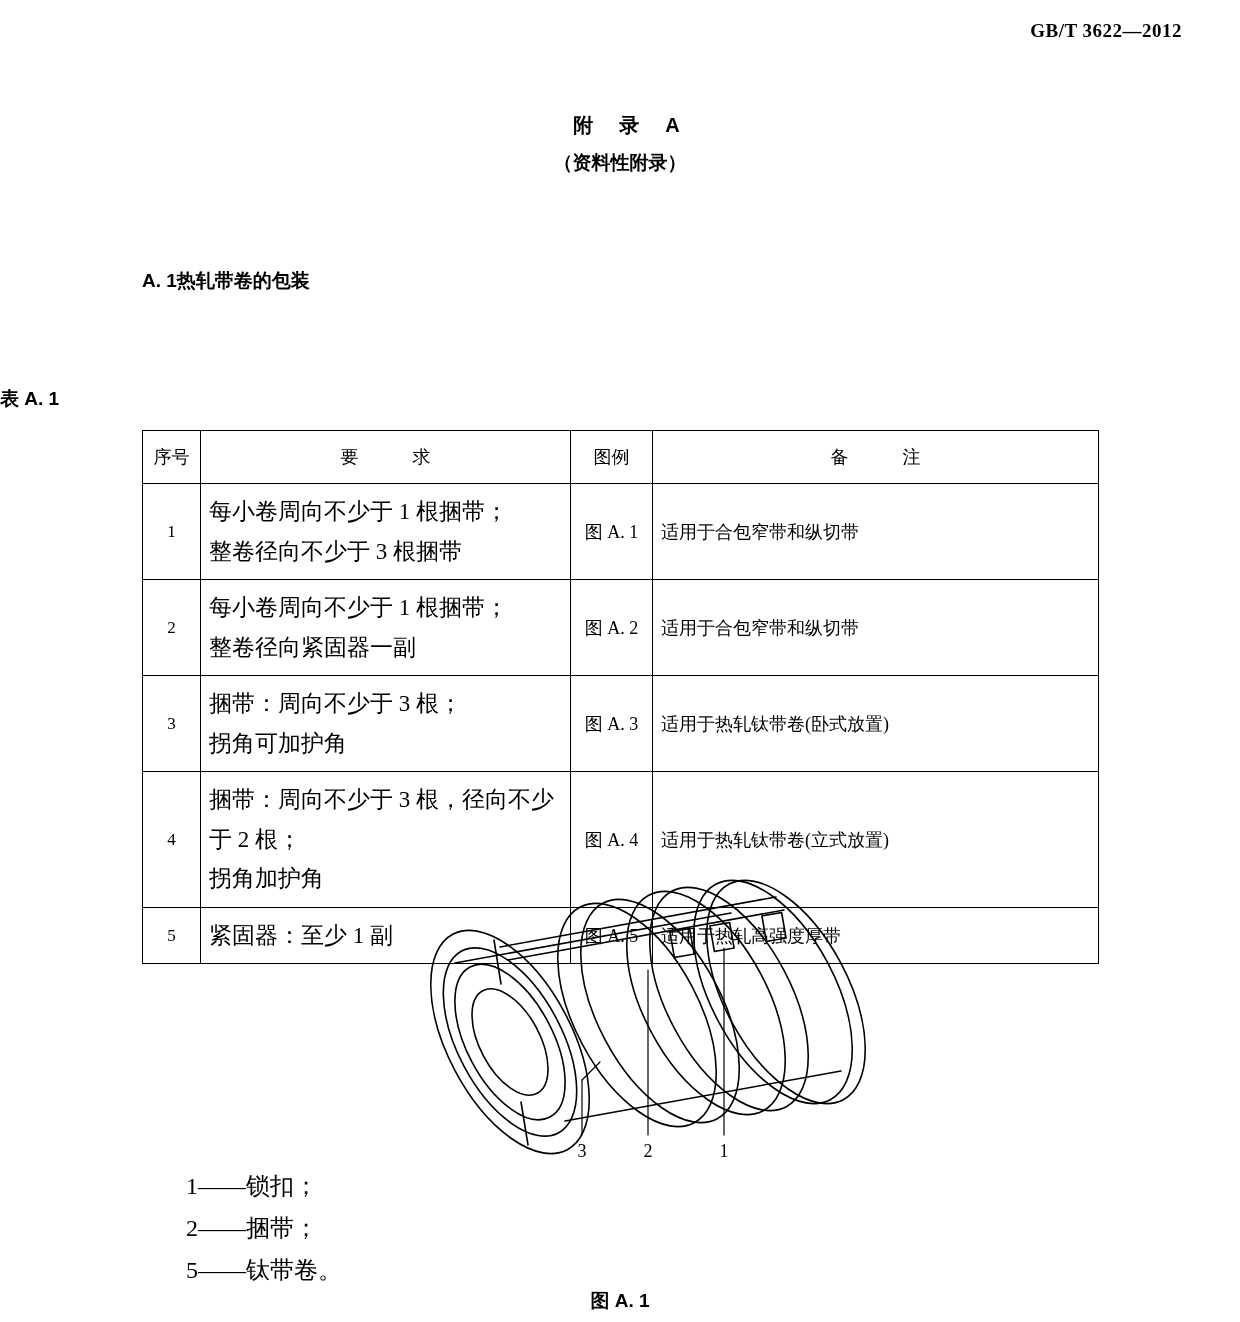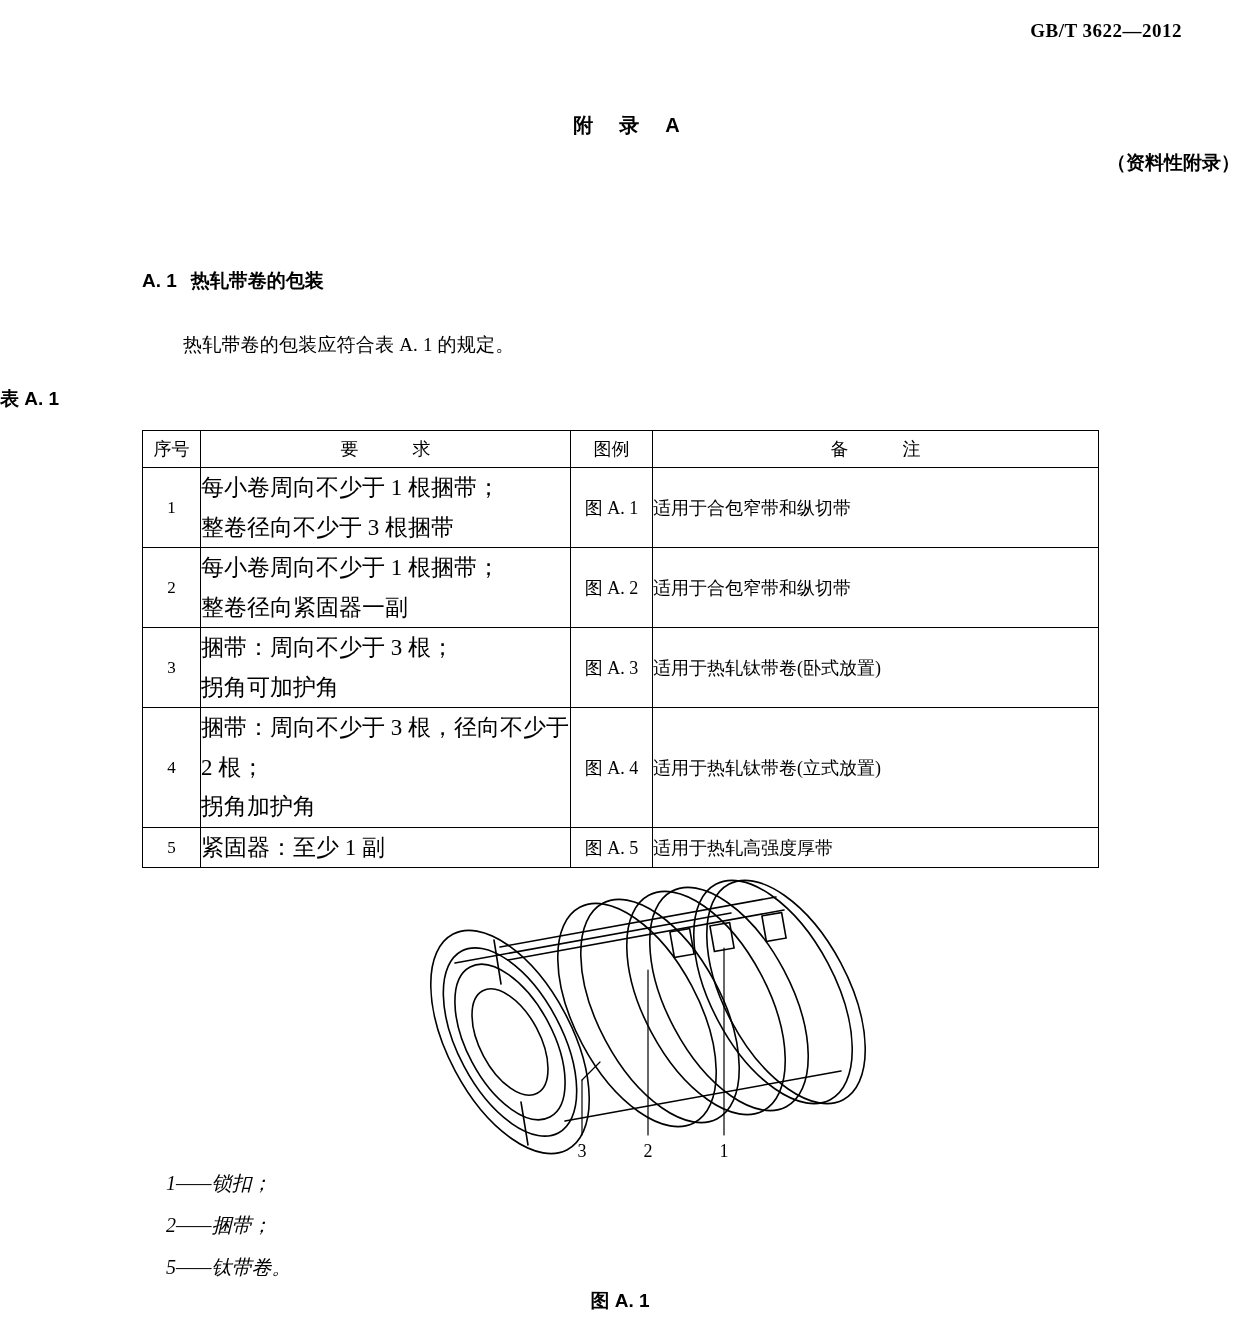--- a/index.html
+++ b/index.html
@@ -43,21 +43,21 @@
     font-weight: bold;
     font-size: 20px;
     letter-spacing: 3px;
     padding-left: 8px;
   }
   .annex-sub {
     position: absolute;
     top: 150px;
     left: 0;
     width: 1240px;
-    text-align: right;
+    text-align: center;
     font-family: "Liberation Sans", sans-serif;
     font-weight: bold;
     font-size: 19px;
   }
   .annex-name {
     position: absolute;
     top: 186px;
     left: 0;
     width: 1240px;
     text-align: center;
@@ -69,21 +69,20 @@
   
   .sec-heading {
     position: absolute;
     top: 268px;
     left: 142px;
     font-family: "Liberation Sans", sans-serif;
     font-weight: bold;
     font-size: 19px;
   }
   .sec-heading .num {
-    margin-right: 14px;
     text-align: center;
   }
   .sec-para {
     position: absolute;
     top: 332px;
     left: 183px;
     font-size: 19px;
     letter-spacing: 0.2px;
   }
 
@@ -104,21 +103,21 @@
     position: absolute;
     top: 430px;
     left: 142px;
     width: 956px;
     border-collapse: collapse;
     font-size: 17px;
     table-layout: fixed;
   }
   table.pkg th, table.pkg td {
     border: 1px solid #000;
-    padding: 0;
+    padding: 8px;
     vertical-align: middle;
   }
   table.pkg thead th {
     height: 36px;
     font-weight: normal;
     font-size: 18px;
     text-align: center;
   }
   .col-no    { width: 58px; }
   .col-req   { width: 370px; }
@@ -146,23 +145,22 @@
   
   .figure-wrap {
     position: absolute;
     top: 850px;
     left: 0;
     width: 1240px;
     height: 330px;
   }
   .legend {
     position: absolute;
-    left: 166px;
-    font-size: 20px;
-    font-style: italic;
+    left: 186px;
+    font-size: 24px;
   }
   .legend-1 { top: 1170px; }
   .legend-2 { top: 1212px; }
   .legend-3 { top: 1254px; }
 
   .fig-caption {
     position: absolute;
     top: 1288px;
     left: 0;
     width: 1240px;
@@ -179,21 +177,20 @@
 
   <div class="header">GB/T 3622—2012</div>
 
   <div class="annex-title">附　录　A</div>
   <div class="annex-sub">（资料性附录）</div>
 
   <div class="sec-heading">
     <span class="num">A. 1</span><span>热轧带卷的包装</span>
   </div>
 
-  <div class="sec-para">热轧带卷的包装应符合表 A. 1 的规定。</div>
 
   <div class="table-caption">表 A. 1</div>
 
   <table class="pkg">
     <colgroup>
       <col class="col-no">
       <col class="col-req">
       <col class="col-fig">
       <col class="col-note">
     </colgroup>

